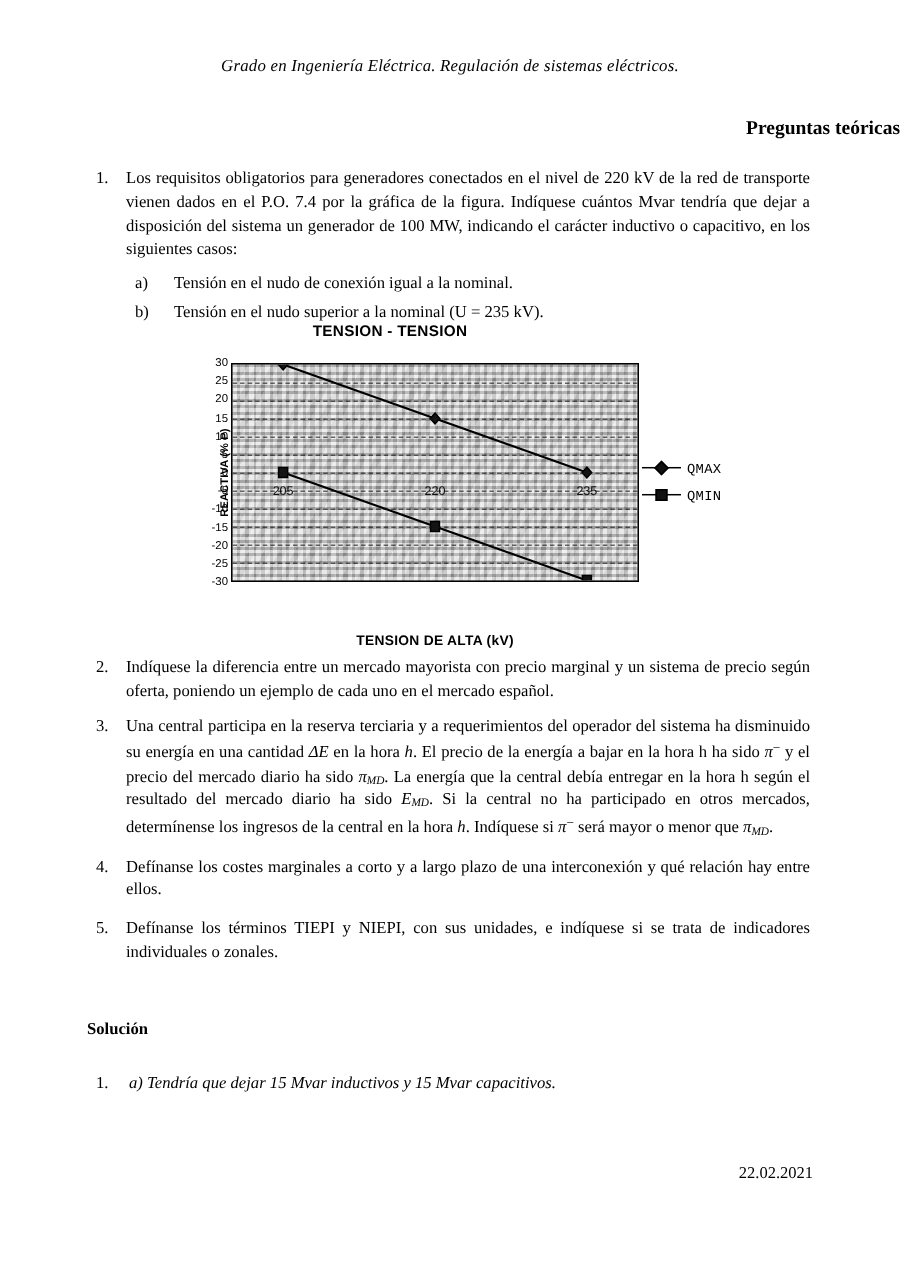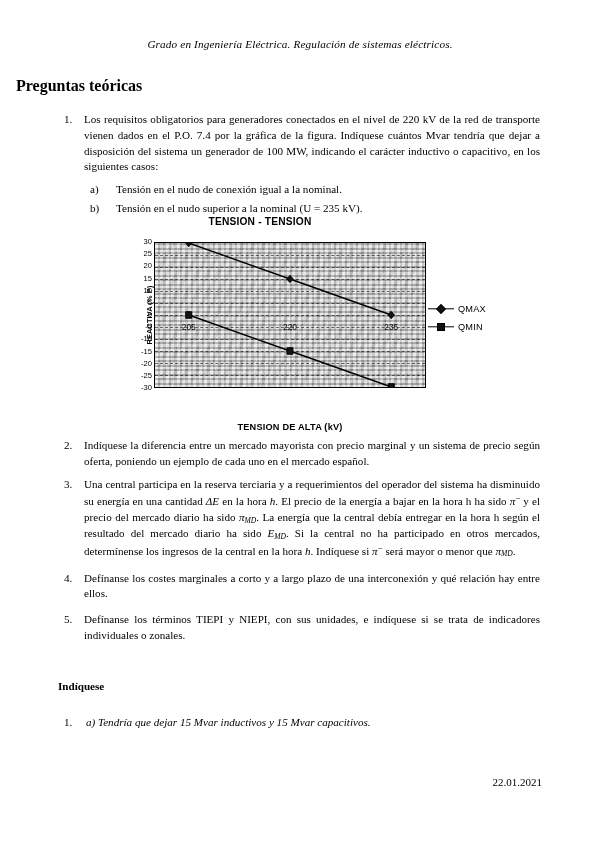--- a/index.html
+++ b/index.html
@@ -30,24 +30,23 @@
     text-align: center;
     font-style: italic;
     font-size: 11.2px;
     letter-spacing: 0.15px;
   }
   .section-title {
     position: absolute;
     top: 77px;
     left: 0;
     right: 0;
-    text-align: left;
+    text-align: right;
     font-weight: bold;
-    font-size: 16px;
-    padding-left: 16px;
+    font-size: 13px;
   }
 
   
   .qlist {
     position: absolute;
     left: 64px;
     right: 60px;
     top: 112px;
   }
   .q-item {
@@ -207,23 +206,23 @@
     letter-spacing: 0.2px;
   }
   .legend {
     position: absolute;
     left: 318px;
     top: 84px;
     width: 100px;
   }
   .legend-row {
     display: flex;
-    align-items: center;
+    align-items: flex-end;
     height: 18px;
-    font-family: Liberation Sans, sans-serif;
+    font-family: Liberation Mono, monospace;
     font-size: 9.2px;
     letter-spacing: 0.2px;
   }
   .legend-key {
     width: 26px;
     flex: 0 0 26px;
     position: relative;
     height: 12px;
     margin-right: 4px;
   }
@@ -400,26 +399,26 @@
       <div class="q-num">4.</div>
       <div class="q-body">Defínanse los costes marginales a corto y a largo plazo de una interconexión y qué relación hay entre ellos.</div>
     </div>
 
     <div class="q-item" style="margin-top:10px;">
       <div class="q-num">5.</div>
       <div class="q-body">Defínanse los términos TIEPI y NIEPI, con sus unidades, e indíquese si se trata de indicadores individuales o zonales.</div>
     </div>
   </div>
 
-  <div class="sol-head">Indíquese</div>
+  <div class="sol-head">Solución</div>
 
   <div class="sol-list">
     <div class="sol-item">
       <div class="sol-num">1.</div>
       <div class="sol-body">
         <div>a) Tendría que dejar 15 Mvar inductivos y 15 Mvar capacitivos.</div>
       </div>
     </div>
   </div>
 
-  <div class="date-stamp">22.01.2021</div>
+  <div class="date-stamp">22.02.2021</div>
 
 </div>
 
 </body></html>

